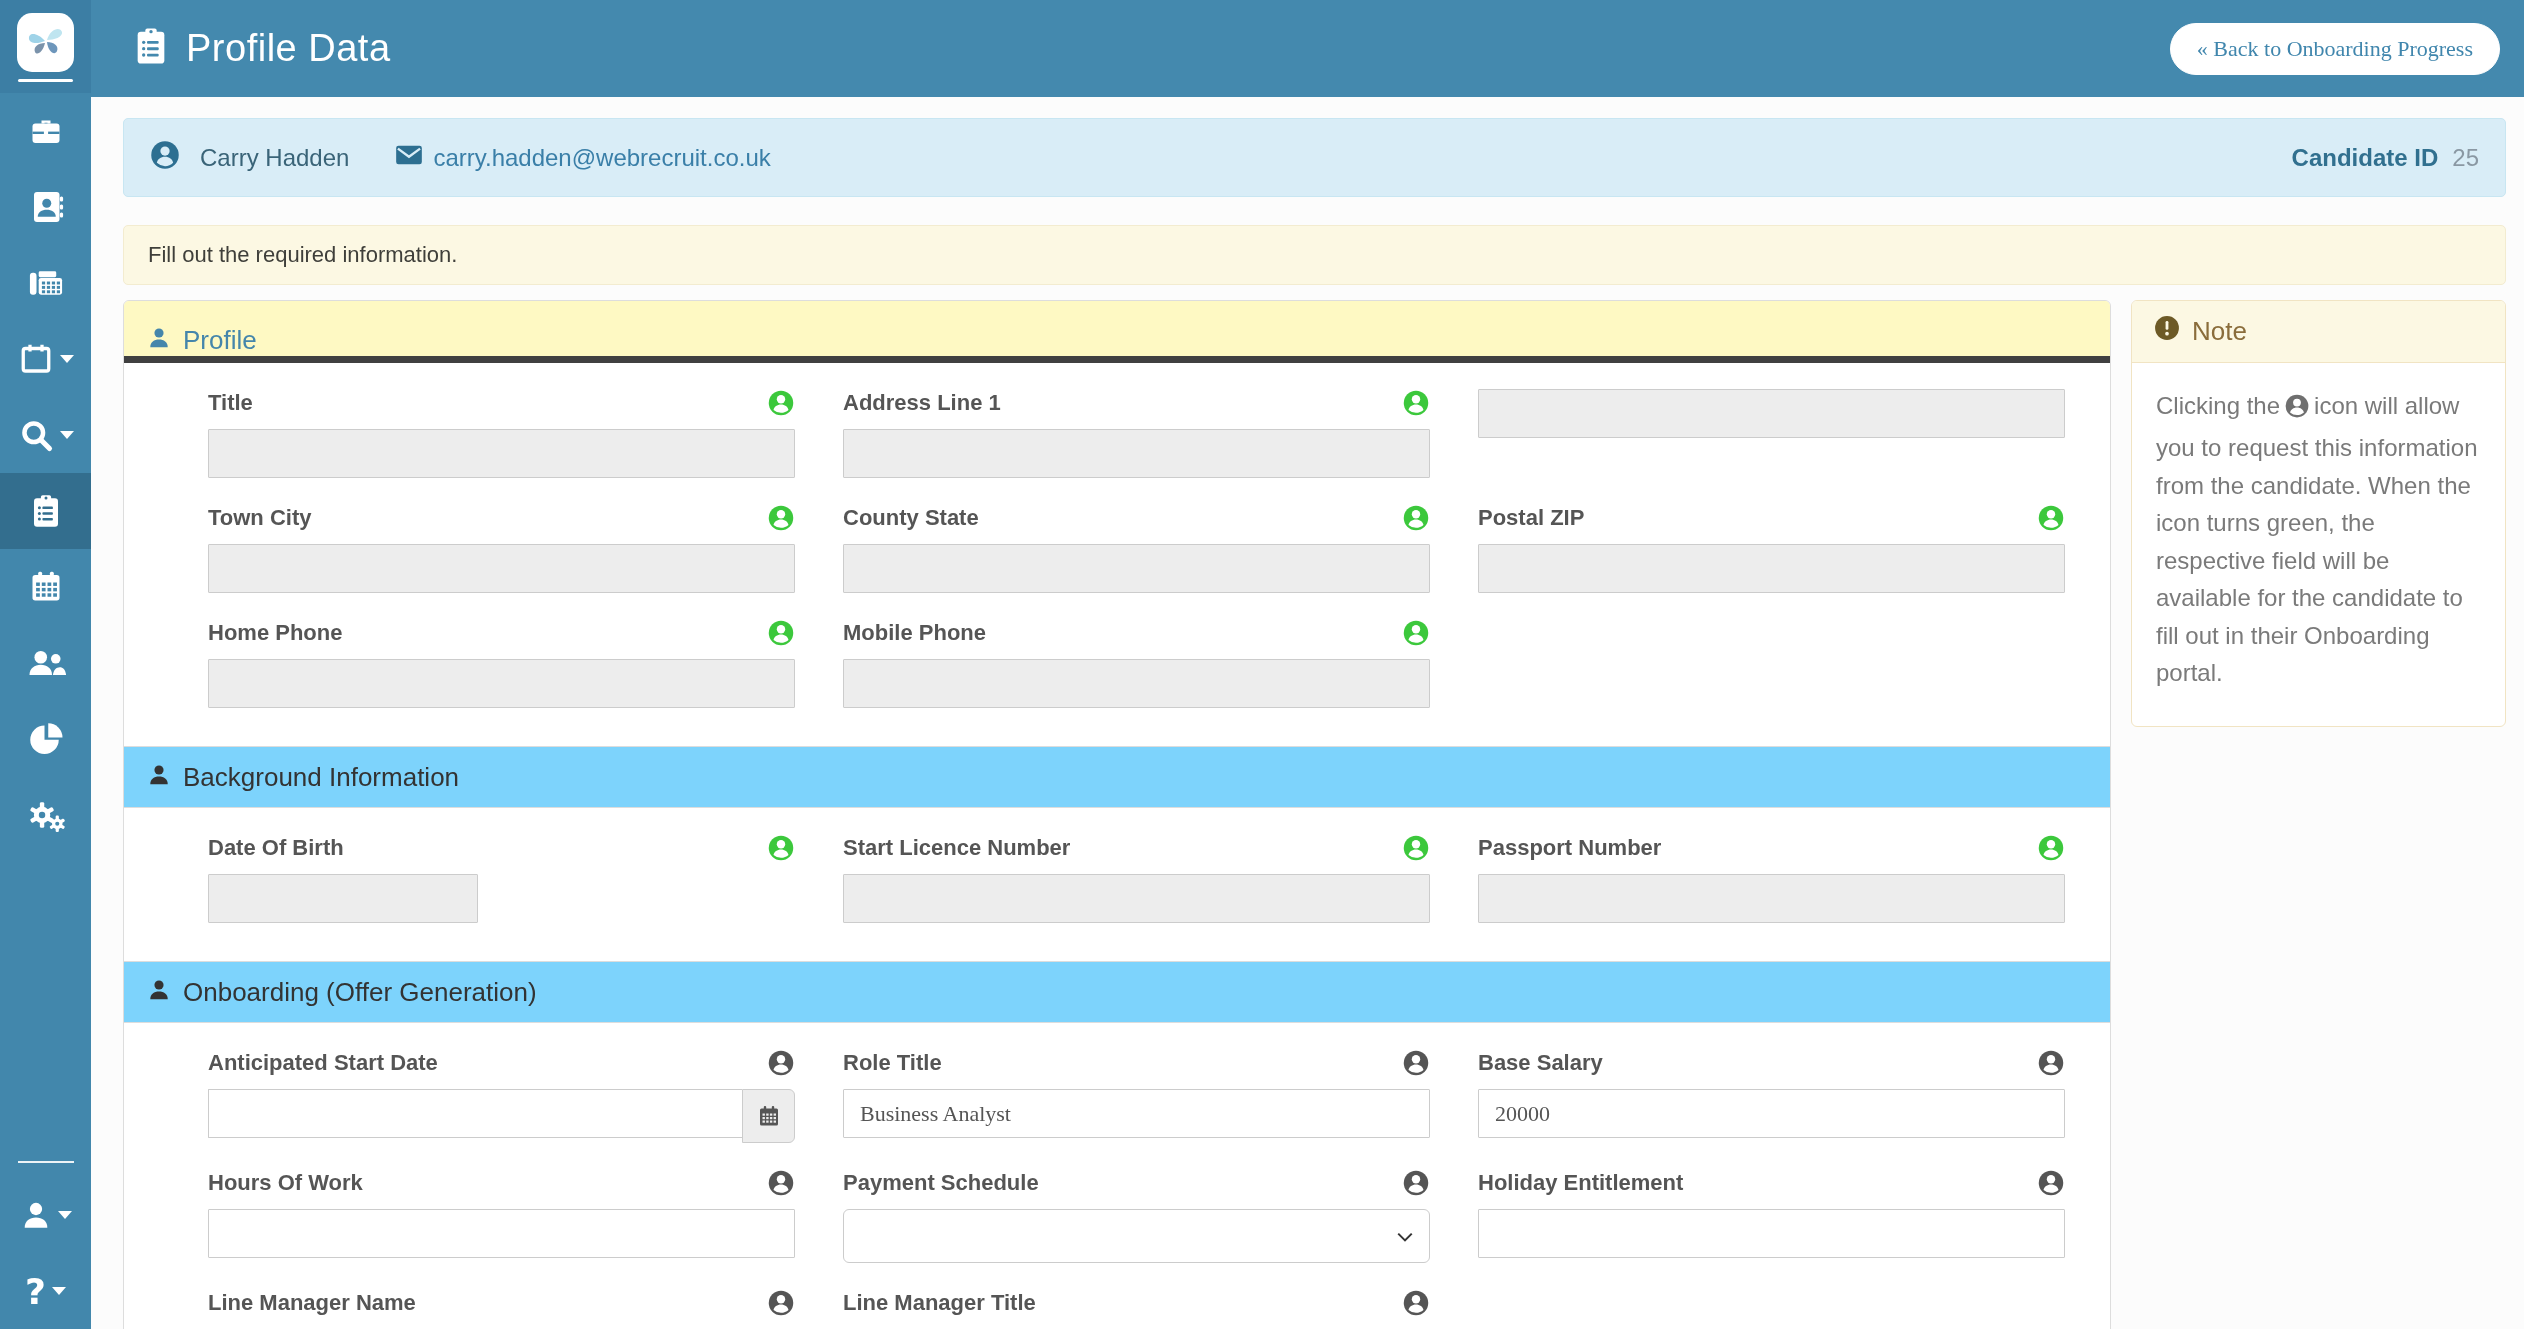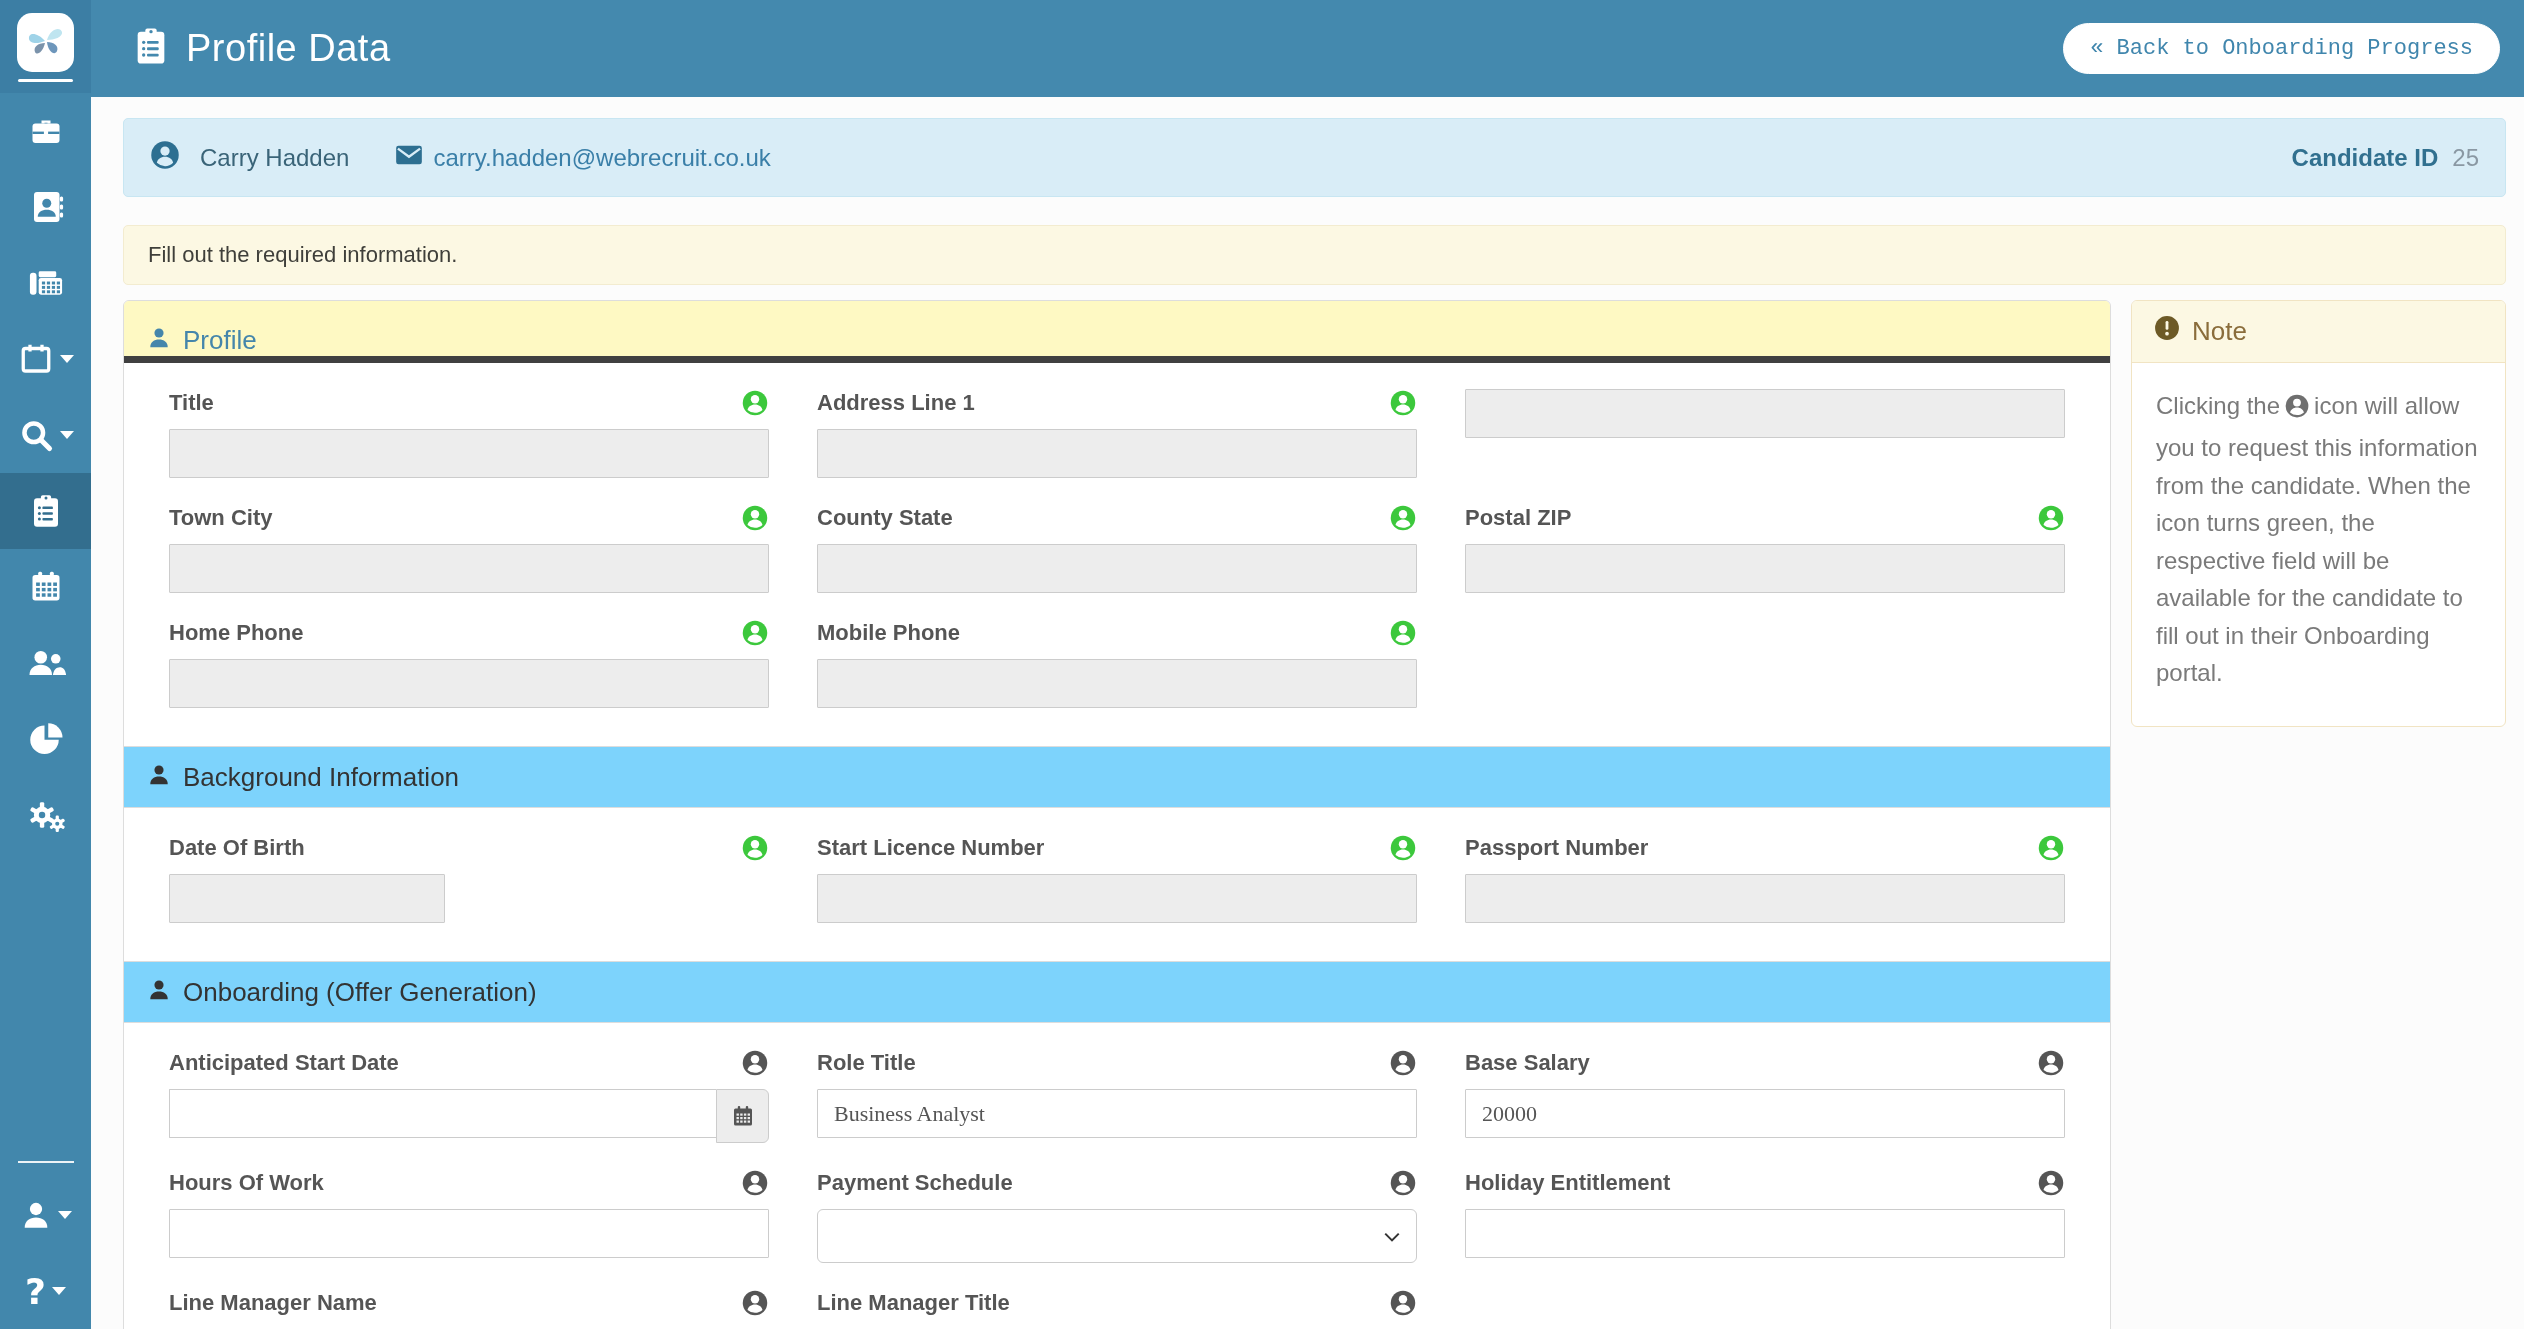--- a/index.html
+++ b/index.html
@@ -17,21 +17,21 @@
   .nav-item svg { display:block; }
   .caret { width:0; height:0; border-left:7px solid transparent; border-right:7px solid transparent; border-top:8px solid #fff; margin-left:6px; }
   .sidebar-bottom { position:absolute; left:0; bottom:0; width:91px; }
   .side-divider { width:56px; height:2px; background:#ffffff; margin:0 auto 14px auto; opacity:.9; }
   .q-glyph { font-size:36px; font-weight:bold; color:#fff; font-family:"DejaVu Sans", sans-serif; }
 
   
   .header { position:absolute; left:91px; top:0; right:0; height:97px; background:#4489ae; display:flex; align-items:center; padding:0 24px 0 40px; z-index:4; }
   .header-title { display:flex; align-items:center; gap:15px; color:#fff; }
   .header-title h1 { font-size:38px; font-weight:400; letter-spacing:.5px; }
-  .back-btn { margin-left:auto; background:#fff; color:#4086ad; border:1px solid #fff; border-radius:27px; font-size:22px; padding:12px 26px; cursor:pointer; font-family:Liberation Mono, monospace; }
+  .back-btn { margin-left:auto; background:#fff; color:#4086ad; border:1px solid #fff; border-radius:27px; font-size:22px; padding:12px 26px; cursor:pointer; font-family:Liberation Serif, serif; }
 
   
   .content { position:absolute; left:123px; top:97px; width:2383px; }
   .info-bar { margin-top:21px; height:79px; background:#d9edf7; border:1px solid #c8e6f2; border-radius:5px; display:flex; align-items:center; padding:0 26px; }
   .info-left { display:flex; align-items:center; gap:20px; }
   .cand-name { color:#3a6478; font-size:24px; }
   .email-group { display:flex; align-items:center; gap:10px; margin-left:26px; }
   .email-link { color:#3a7fa8; font-size:24px; text-decoration:none; cursor:pointer; }
   .info-right { margin-left:auto; display:flex; align-items:baseline; gap:14px; }
   .cand-id-label { color:#31708f; font-weight:bold; font-size:24px; }
@@ -40,21 +40,21 @@
   .alert-bar { margin-top:28px; height:60px; background:#fcf8e3; border:1px solid #f3ecd0; border-radius:5px; display:flex; align-items:center; padding:0 24px; color:#3f3f3a; font-size:22px; }
 
   .columns { margin-top:15px; display:flex; gap:20px; align-items:flex-start; }
 
   
   .panel { width:1988px; background:#fff; border:1px solid #ddd; border-radius:6px; overflow:hidden; }
   .panel-heading { height:62px; background:#fef9c3; border-bottom:7px solid #404040; display:flex; align-items:flex-end; gap:13px; padding:0 24px; font-size:26px; }
   .panel-heading.blue { color:#4586ab; }
   .section-strip { height:62px; background:#7dd3fc; border-top:1px solid #ddd; border-bottom:1px solid #ddd; display:flex; align-items:center; gap:13px; padding:0 24px; font-size:26px; color:#333; }
   .form-body { padding:26px 45px 38px 45px; }
-  .frow { display:grid; grid-template-columns:repeat(3,1fr); column-gap:48px; }
+  .frow { display:grid; grid-template-columns:repeat(3,1fr); column-gap:48px;margin-left:39px; }
   .frow + .frow { margin-top:26px; }
   .label-row { display:flex; align-items:center; justify-content:space-between; margin-bottom:12px; }
   .flabel { font-weight:bold; color:#555; font-size:22px; }
   .req-icon { width:28px; height:28px; cursor:pointer; }
   .req-green { color:#3cc83c; }
   .req-grey { color:#555; }
   .tinput { width:100%; height:49px; border:1px solid #ccc; border-radius:1px; background:#fff; font-size:22px; color:#555; padding:0 16px; font-family:Liberation Serif, serif; }
   .tinput:disabled { background:#ededed; color:#555; }
   .half { width:46%; }
   .input-group { display:flex; width:100%; }

